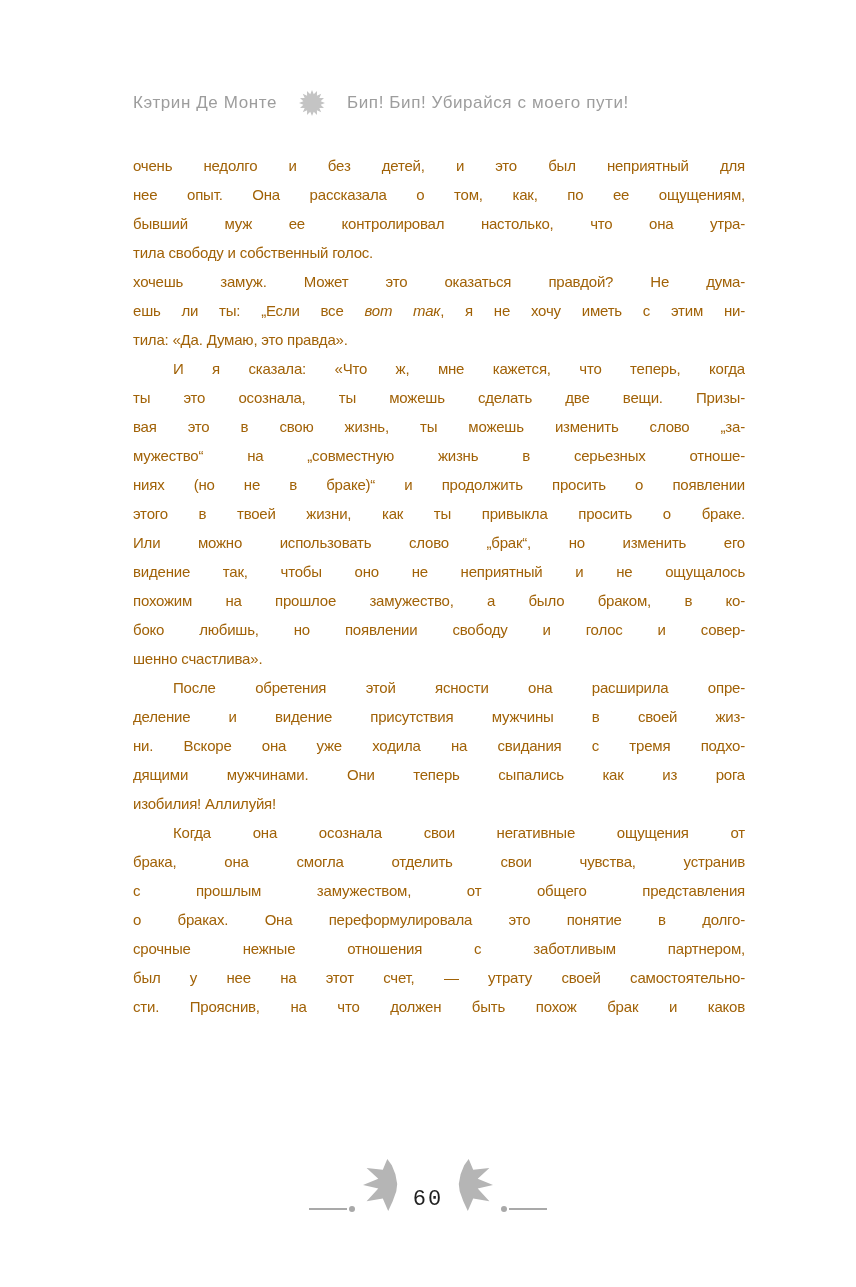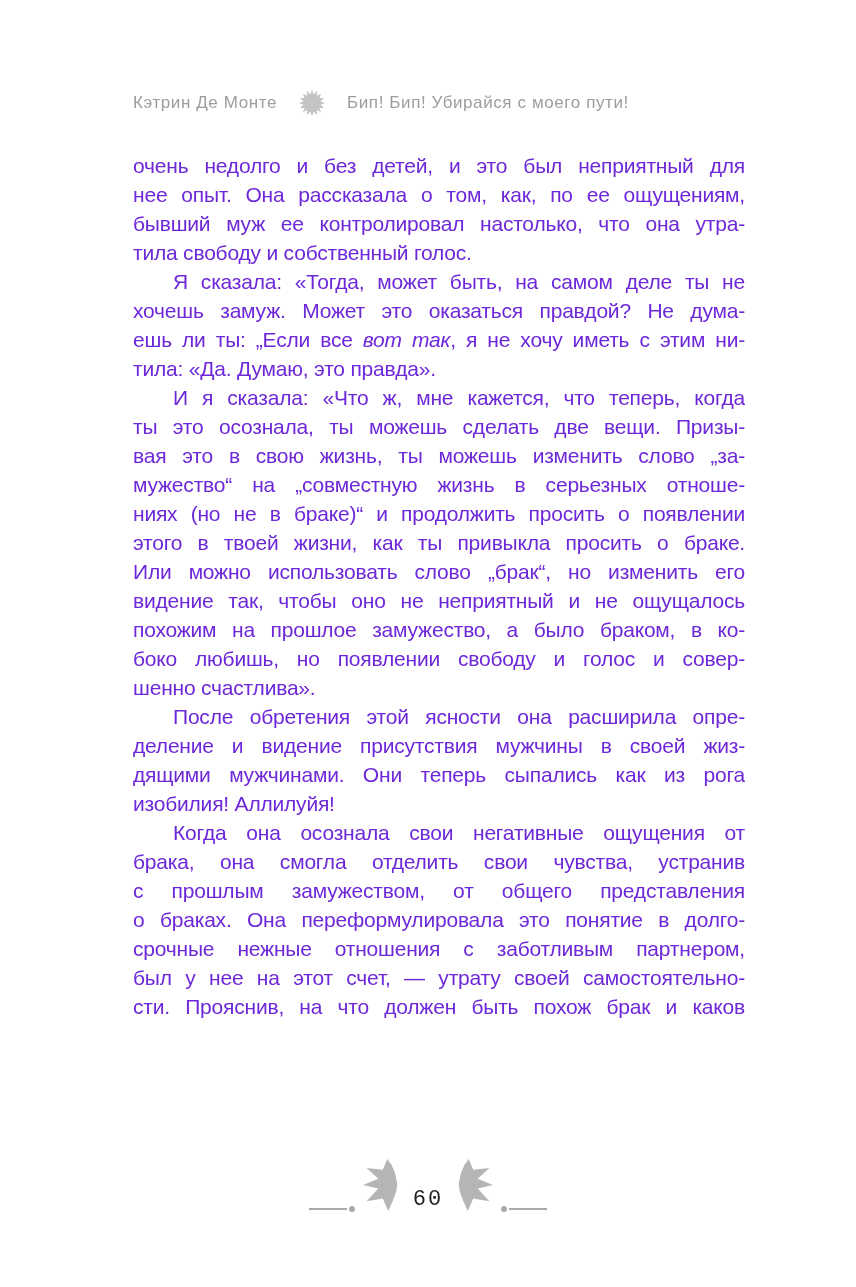--- a/index.html
+++ b/index.html
@@ -17,22 +17,22 @@
     color: #9d9d9d;
     font-size: 17px; letter-spacing: 0.6px;
     white-space: nowrap;
   }
   .running-header .hdr-gap { width: 22px; flex: 0 0 auto; }
   .hdr-icon { flex: 0 0 auto; display: inline-flex; }
   .hdr-icon svg { display: block; }
   
   .body-text {
     position: absolute; top: 151px; left: 133px; width: 612px;
-    color: #6d28d9;
-    font-size: 21px;
+    color: #a16207;
+    font-size: 15px;
     letter-spacing: -0.2px;
   }
   .body-text .line {
     height: 29px; line-height: 29px;
     text-align: justify; text-align-last: justify;
     overflow: hidden;
   }
   .body-text .line.indent { text-indent: 40px; }
   .body-text .line.para-end { text-align-last: left; }
   .body-text i { font-style: italic; }
@@ -70,37 +70,37 @@
     </span>
     <span class="hdr-gap"></span>
     <span>Бип! Бип! Убирайся с моего пути!</span>
   </div>
 
   <div class="body-text">
       <div class="line"><span>очень недолго и без детей, и это был неприятный для</span></div>
       <div class="line"><span>нее опыт. Она рассказала о том, как, по ее ощущениям,</span></div>
       <div class="line"><span>бывший муж ее контролировал настолько, что она утра-</span></div>
       <div class="line para-end"><span>тила свободу и собственный голос.</span></div>
-      <div class="line indent"><span>Я сказала: «Тогда, может быть, на самом деле ты не</span></div>
       <div class="line"><span>хочешь замуж. Может это оказаться правдой? Не дума-</span></div>
       <div class="line"><span>ешь ли ты: „Если все </span><i>вот так</i><span>, я не хочу иметь с этим ни-</span></div>
       <div class="line para-end"><span>тила: «Да. Думаю, это правда».</span></div>
       <div class="line indent"><span>И я сказала: «Что ж, мне кажется, что теперь, когда</span></div>
       <div class="line"><span>ты это осознала, ты можешь сделать две вещи. Призы-</span></div>
       <div class="line"><span>вая это в свою жизнь, ты можешь изменить слово „за-</span></div>
       <div class="line"><span>мужество“ на „совместную жизнь в серьезных отноше-</span></div>
       <div class="line"><span>ниях (но не в браке)“ и продолжить просить о появлении</span></div>
       <div class="line"><span>этого в твоей жизни, как ты привыкла просить о браке.</span></div>
       <div class="line"><span>Или можно использовать слово „брак“, но изменить его</span></div>
       <div class="line"><span>видение так, чтобы оно не неприятный и не ощущалось</span></div>
       <div class="line"><span>похожим на прошлое замужество, а было браком, в ко-</span></div>
       <div class="line"><span>боко любишь, но появлении свободу и голос и совер-</span></div>
       <div class="line para-end"><span>шенно счастлива».</span></div>
       <div class="line indent"><span>После обретения этой ясности она расширила опре-</span></div>
       <div class="line"><span>деление и видение присутствия мужчины в своей жиз-</span></div>
+      <div class="line"><span>ни. Вскоре она уже ходила на свидания с тремя подхо-</span></div>
       <div class="line"><span>дящими мужчинами. Они теперь сыпались как из рога</span></div>
       <div class="line para-end"><span>изобилия! Аллилуйя!</span></div>
       <div class="line indent"><span>Когда она осознала свои негативные ощущения от</span></div>
       <div class="line"><span>брака, она смогла отделить свои чувства, устранив</span></div>
       <div class="line"><span>с прошлым замужеством, от общего представления</span></div>
       <div class="line"><span>о браках. Она переформулировала это понятие в долго-</span></div>
       <div class="line"><span>срочные нежные отношения с заботливым партнером,</span></div>
       <div class="line"><span>был у нее на этот счет, — утрату своей самостоятельно-</span></div>
       <div class="line"><span>сти. Прояснив, на что должен быть похож брак и каков</span></div>
     </div>

